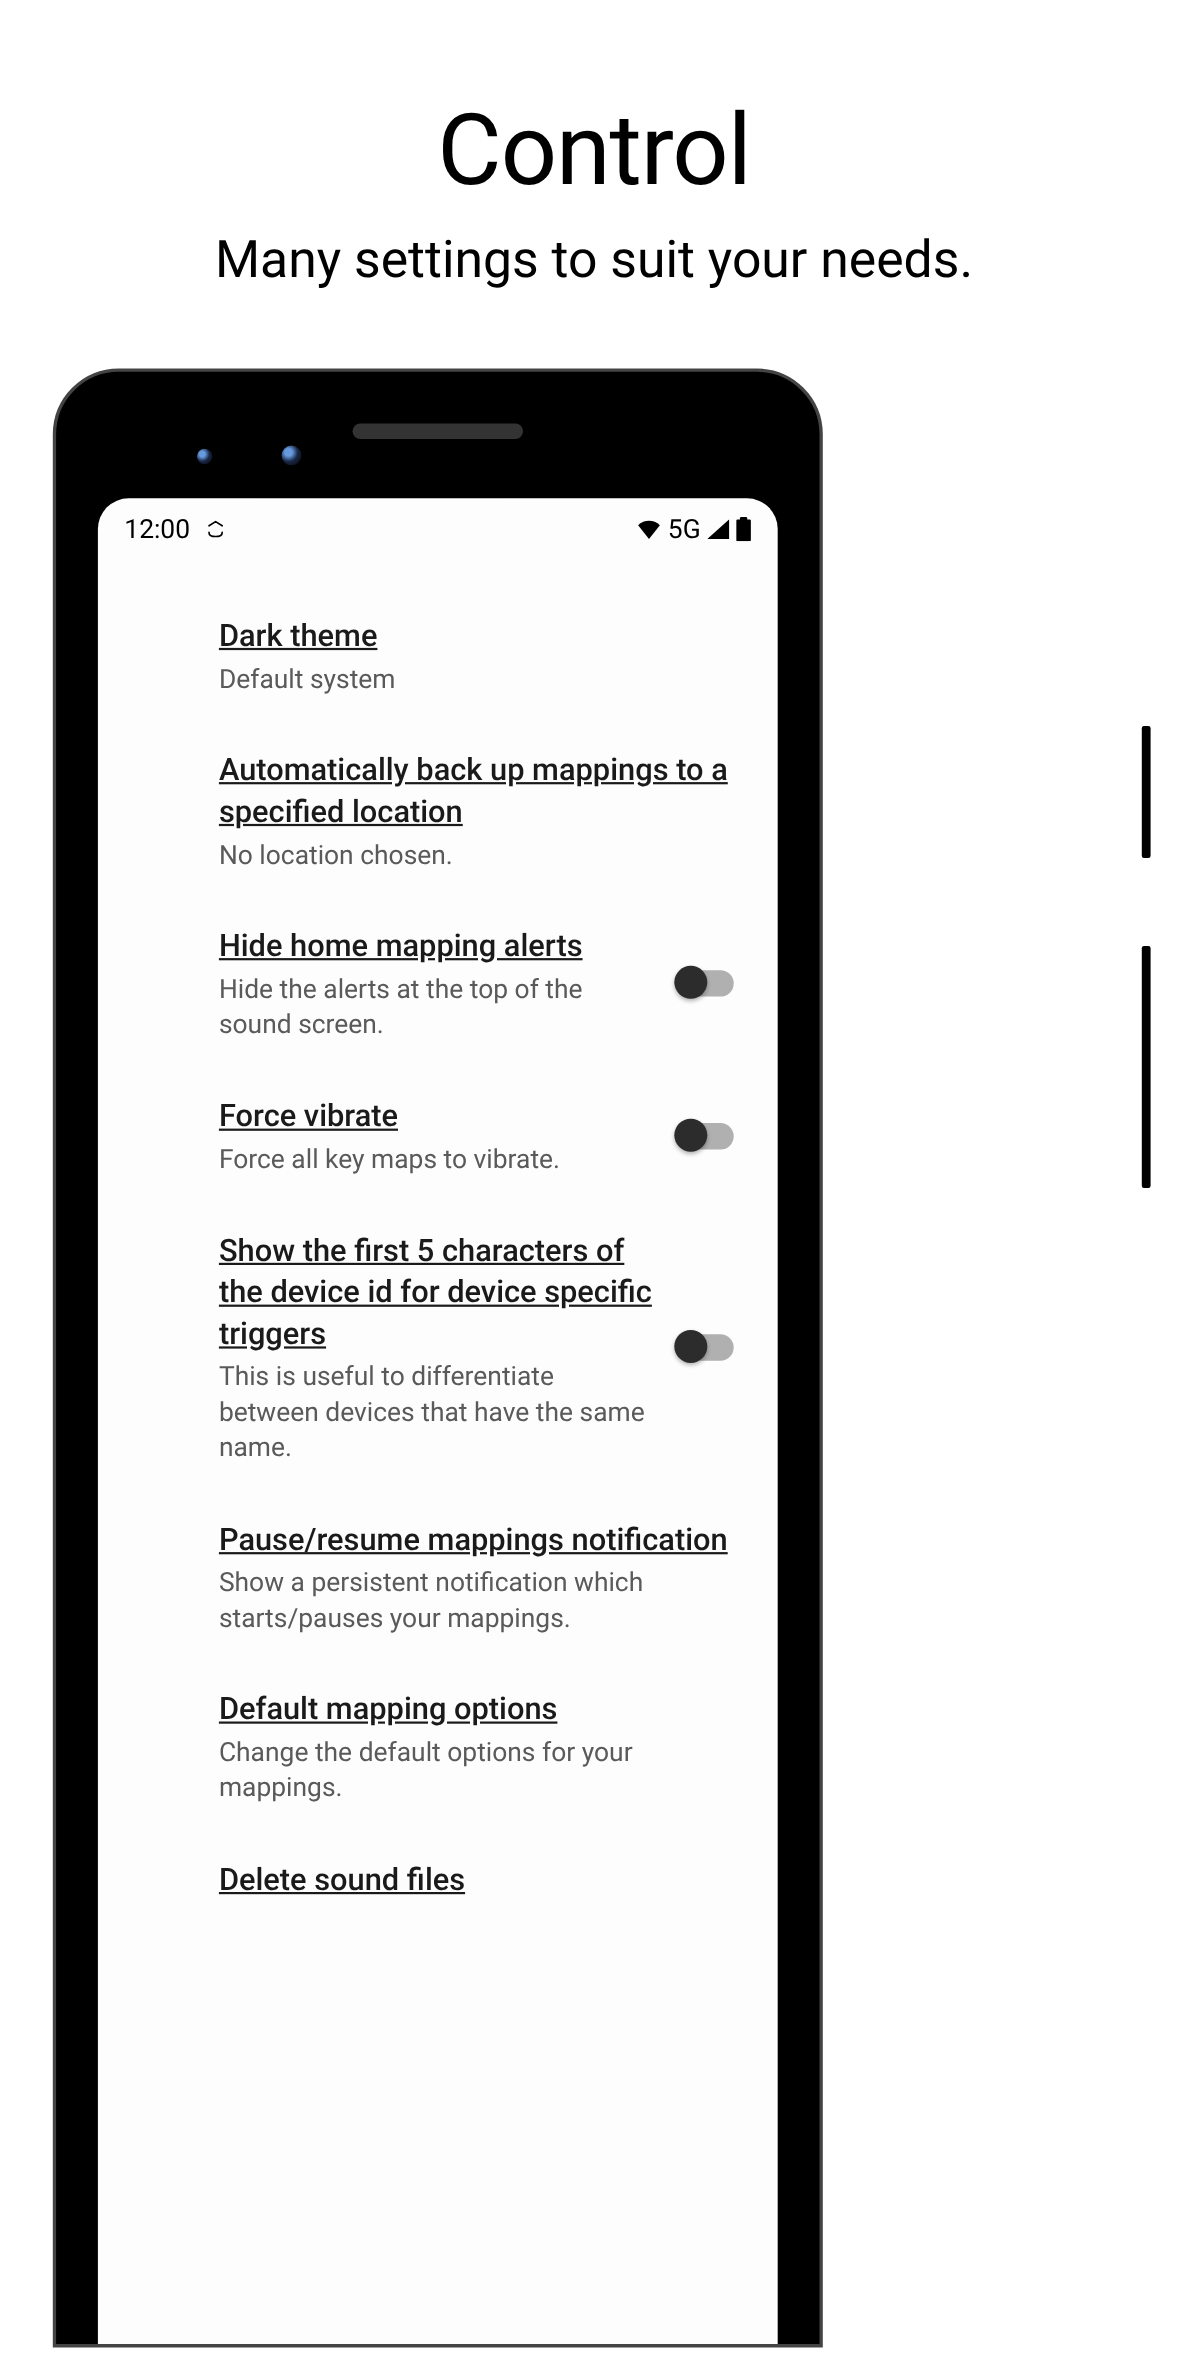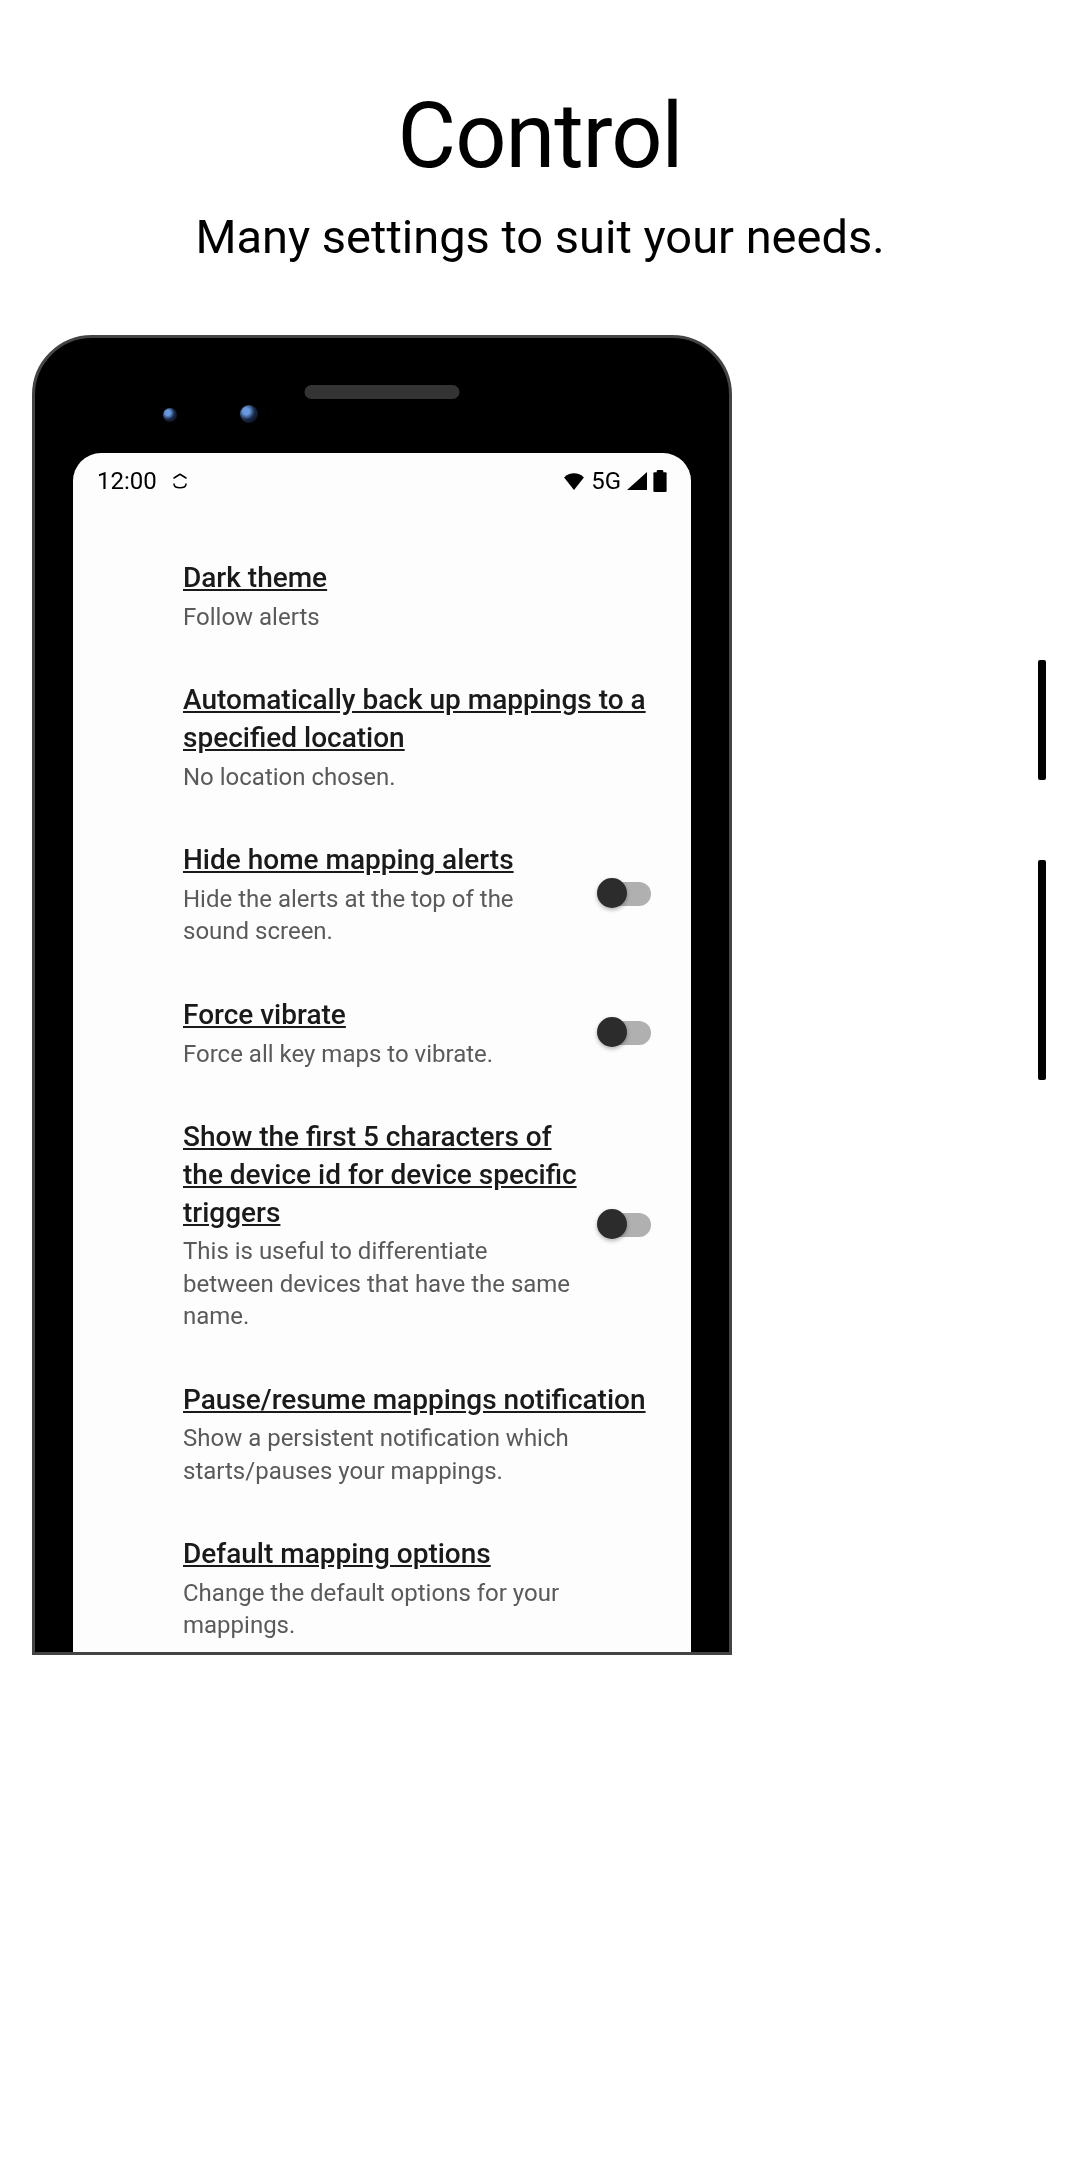--- a/index.html
+++ b/index.html
@@ -32,23 +32,23 @@
       font-size: 47px;
       font-weight: 400;
       color: #000;
       margin-top: 20px;
       line-height: 1.2;
     }
     
     .phone-frame {
       position: absolute;
       top: 335px;
-      left: 32px;
+      left: 48px;
       width: 700px;
-      height: 1320px;
+      height: 1799px;
     }
     
     .phone-body {
       width: 100%;
       height: 100%;
       background: #000;
       border-radius: 60px 60px 0 0;
       border: 3px solid #444;
       position: relative;
       overflow: hidden;
@@ -250,21 +250,21 @@
             <rect x="3" y="0" width="6" height="3" rx="1"></rect>
           </svg>
         </div>
       </div>
 
       <div class="settings-list">
 
         <div class="setting-item">
           <div class="setting-text">
             <div class="setting-title">Dark theme</div>
-            <div class="setting-subtitle">Follow alerts</div>
+            <div class="setting-subtitle">Default system</div>
           </div>
         </div>
 
         <div class="setting-item">
           <div class="setting-text">
             <div class="setting-title">Automatically back up mappings to a specified location</div>
             <div class="setting-subtitle">No location chosen.</div>
           </div>
         </div>
 

